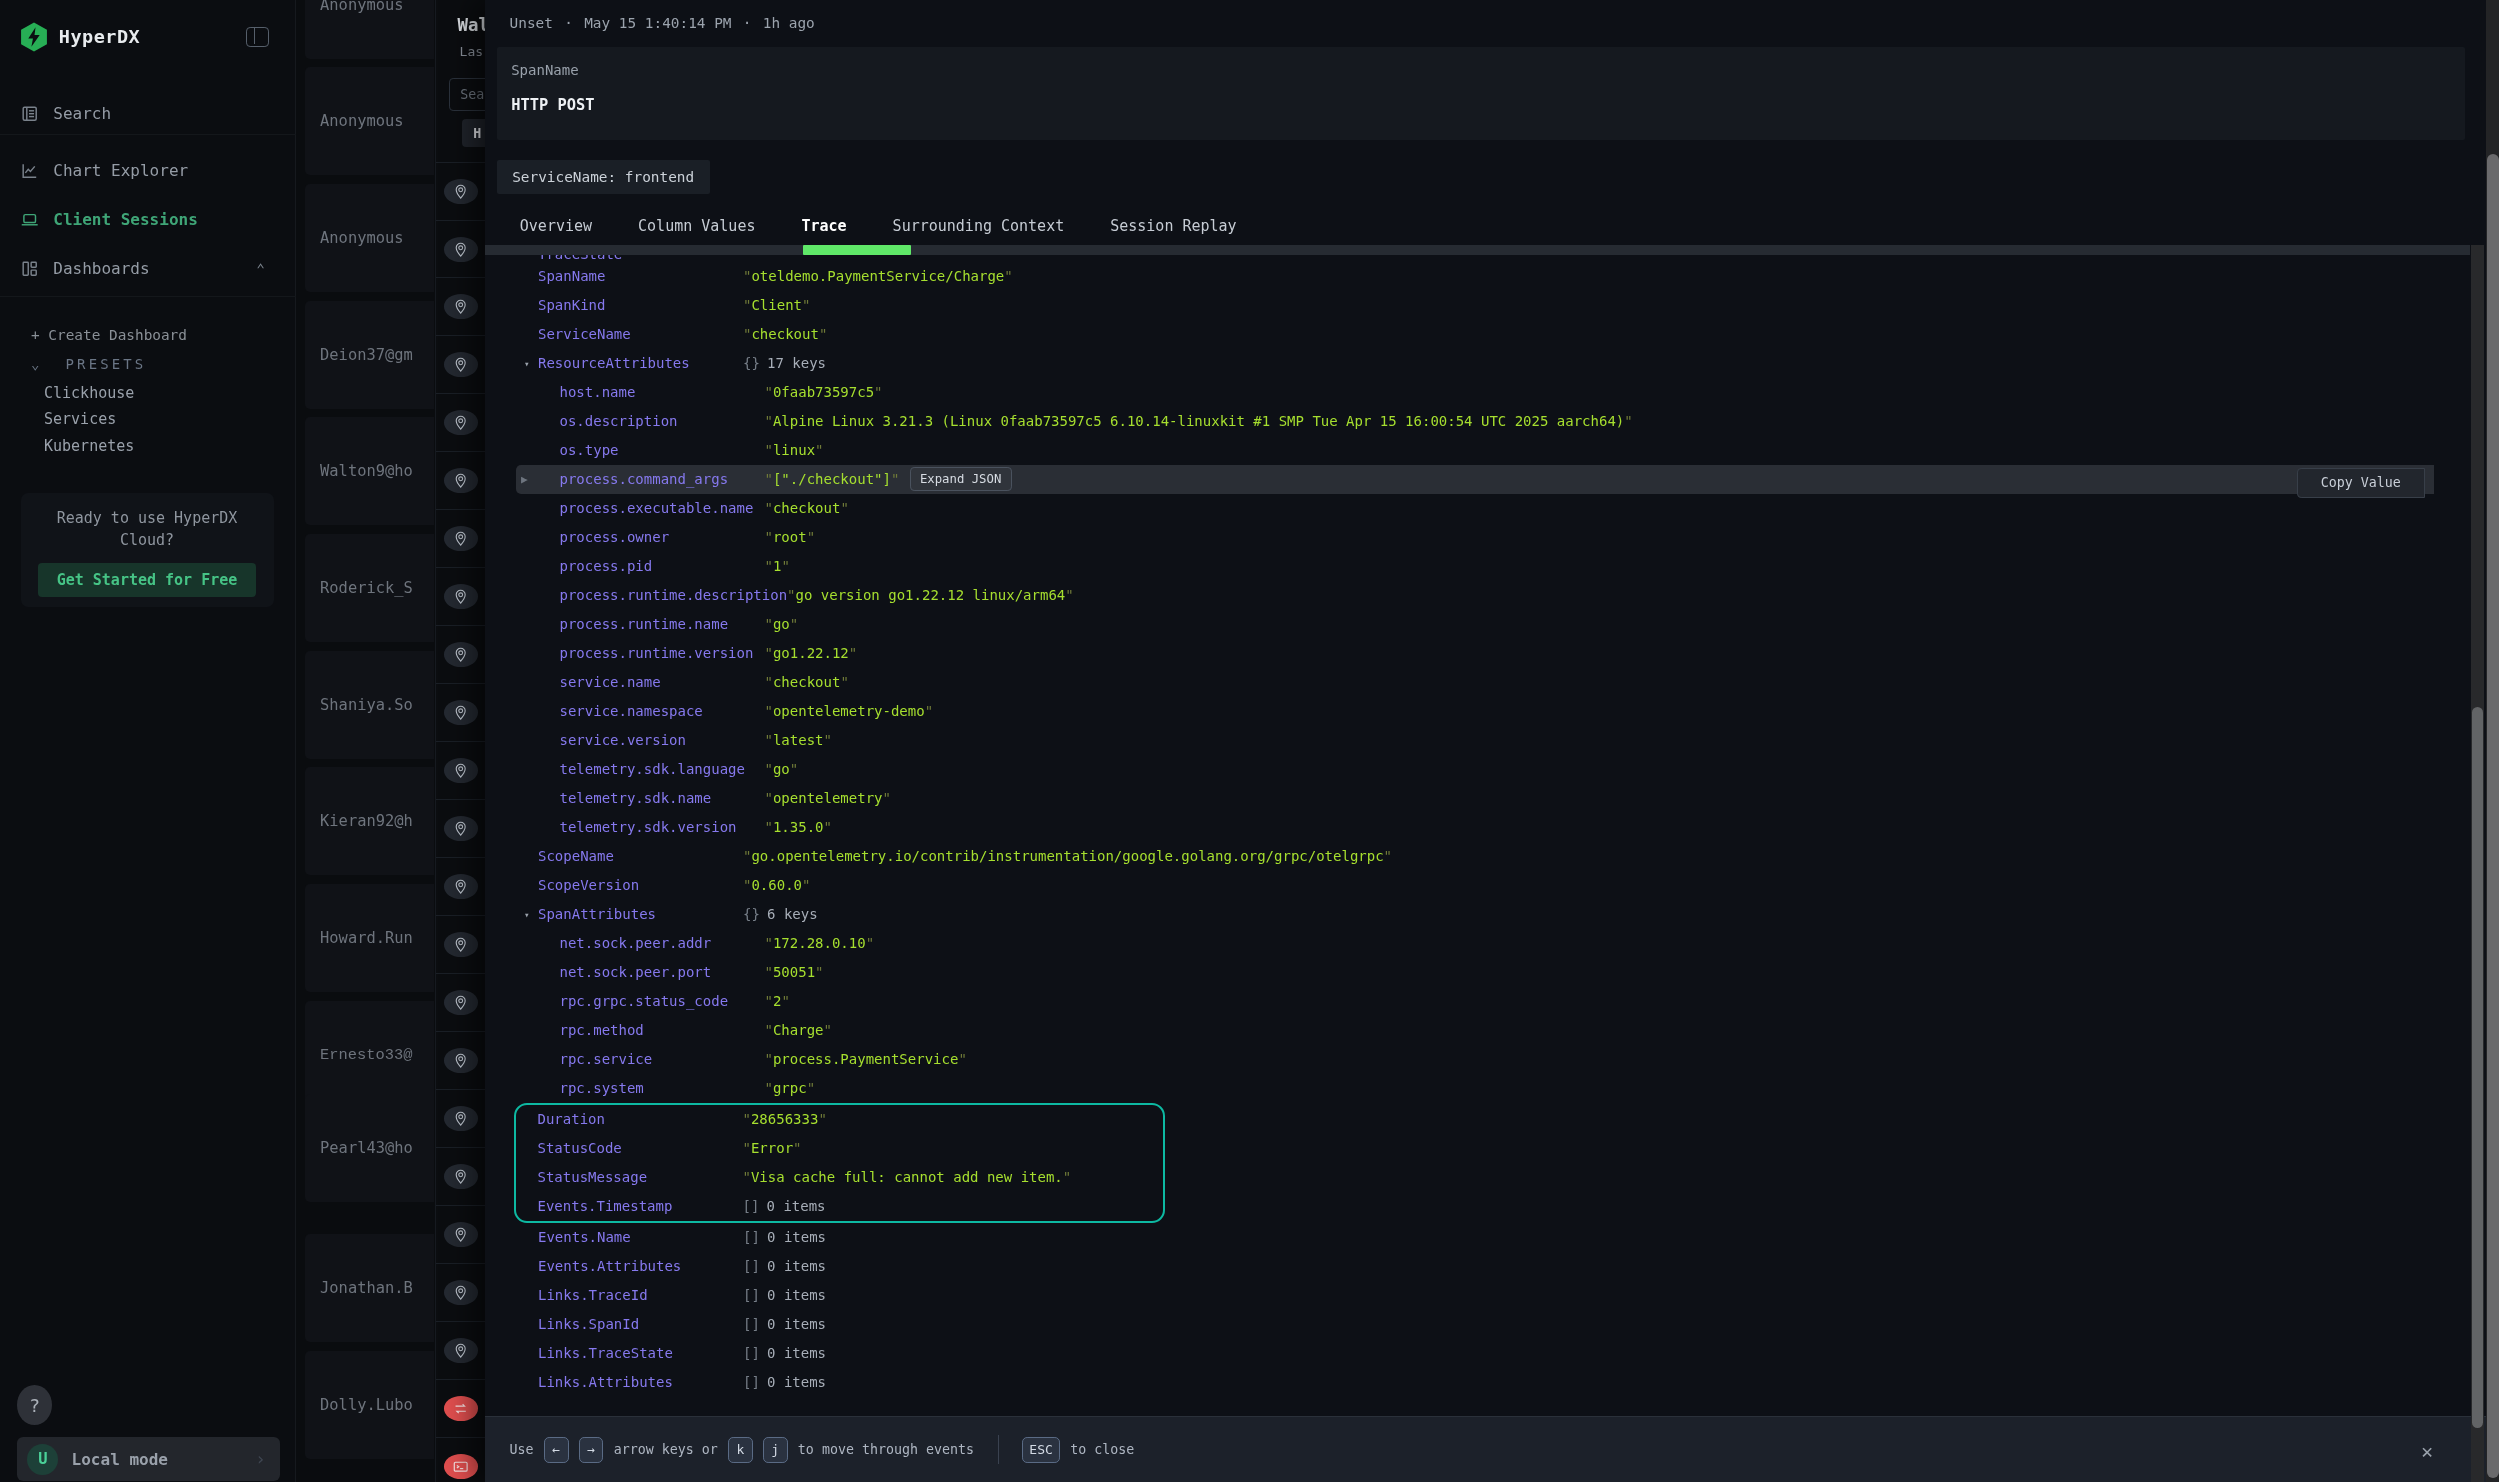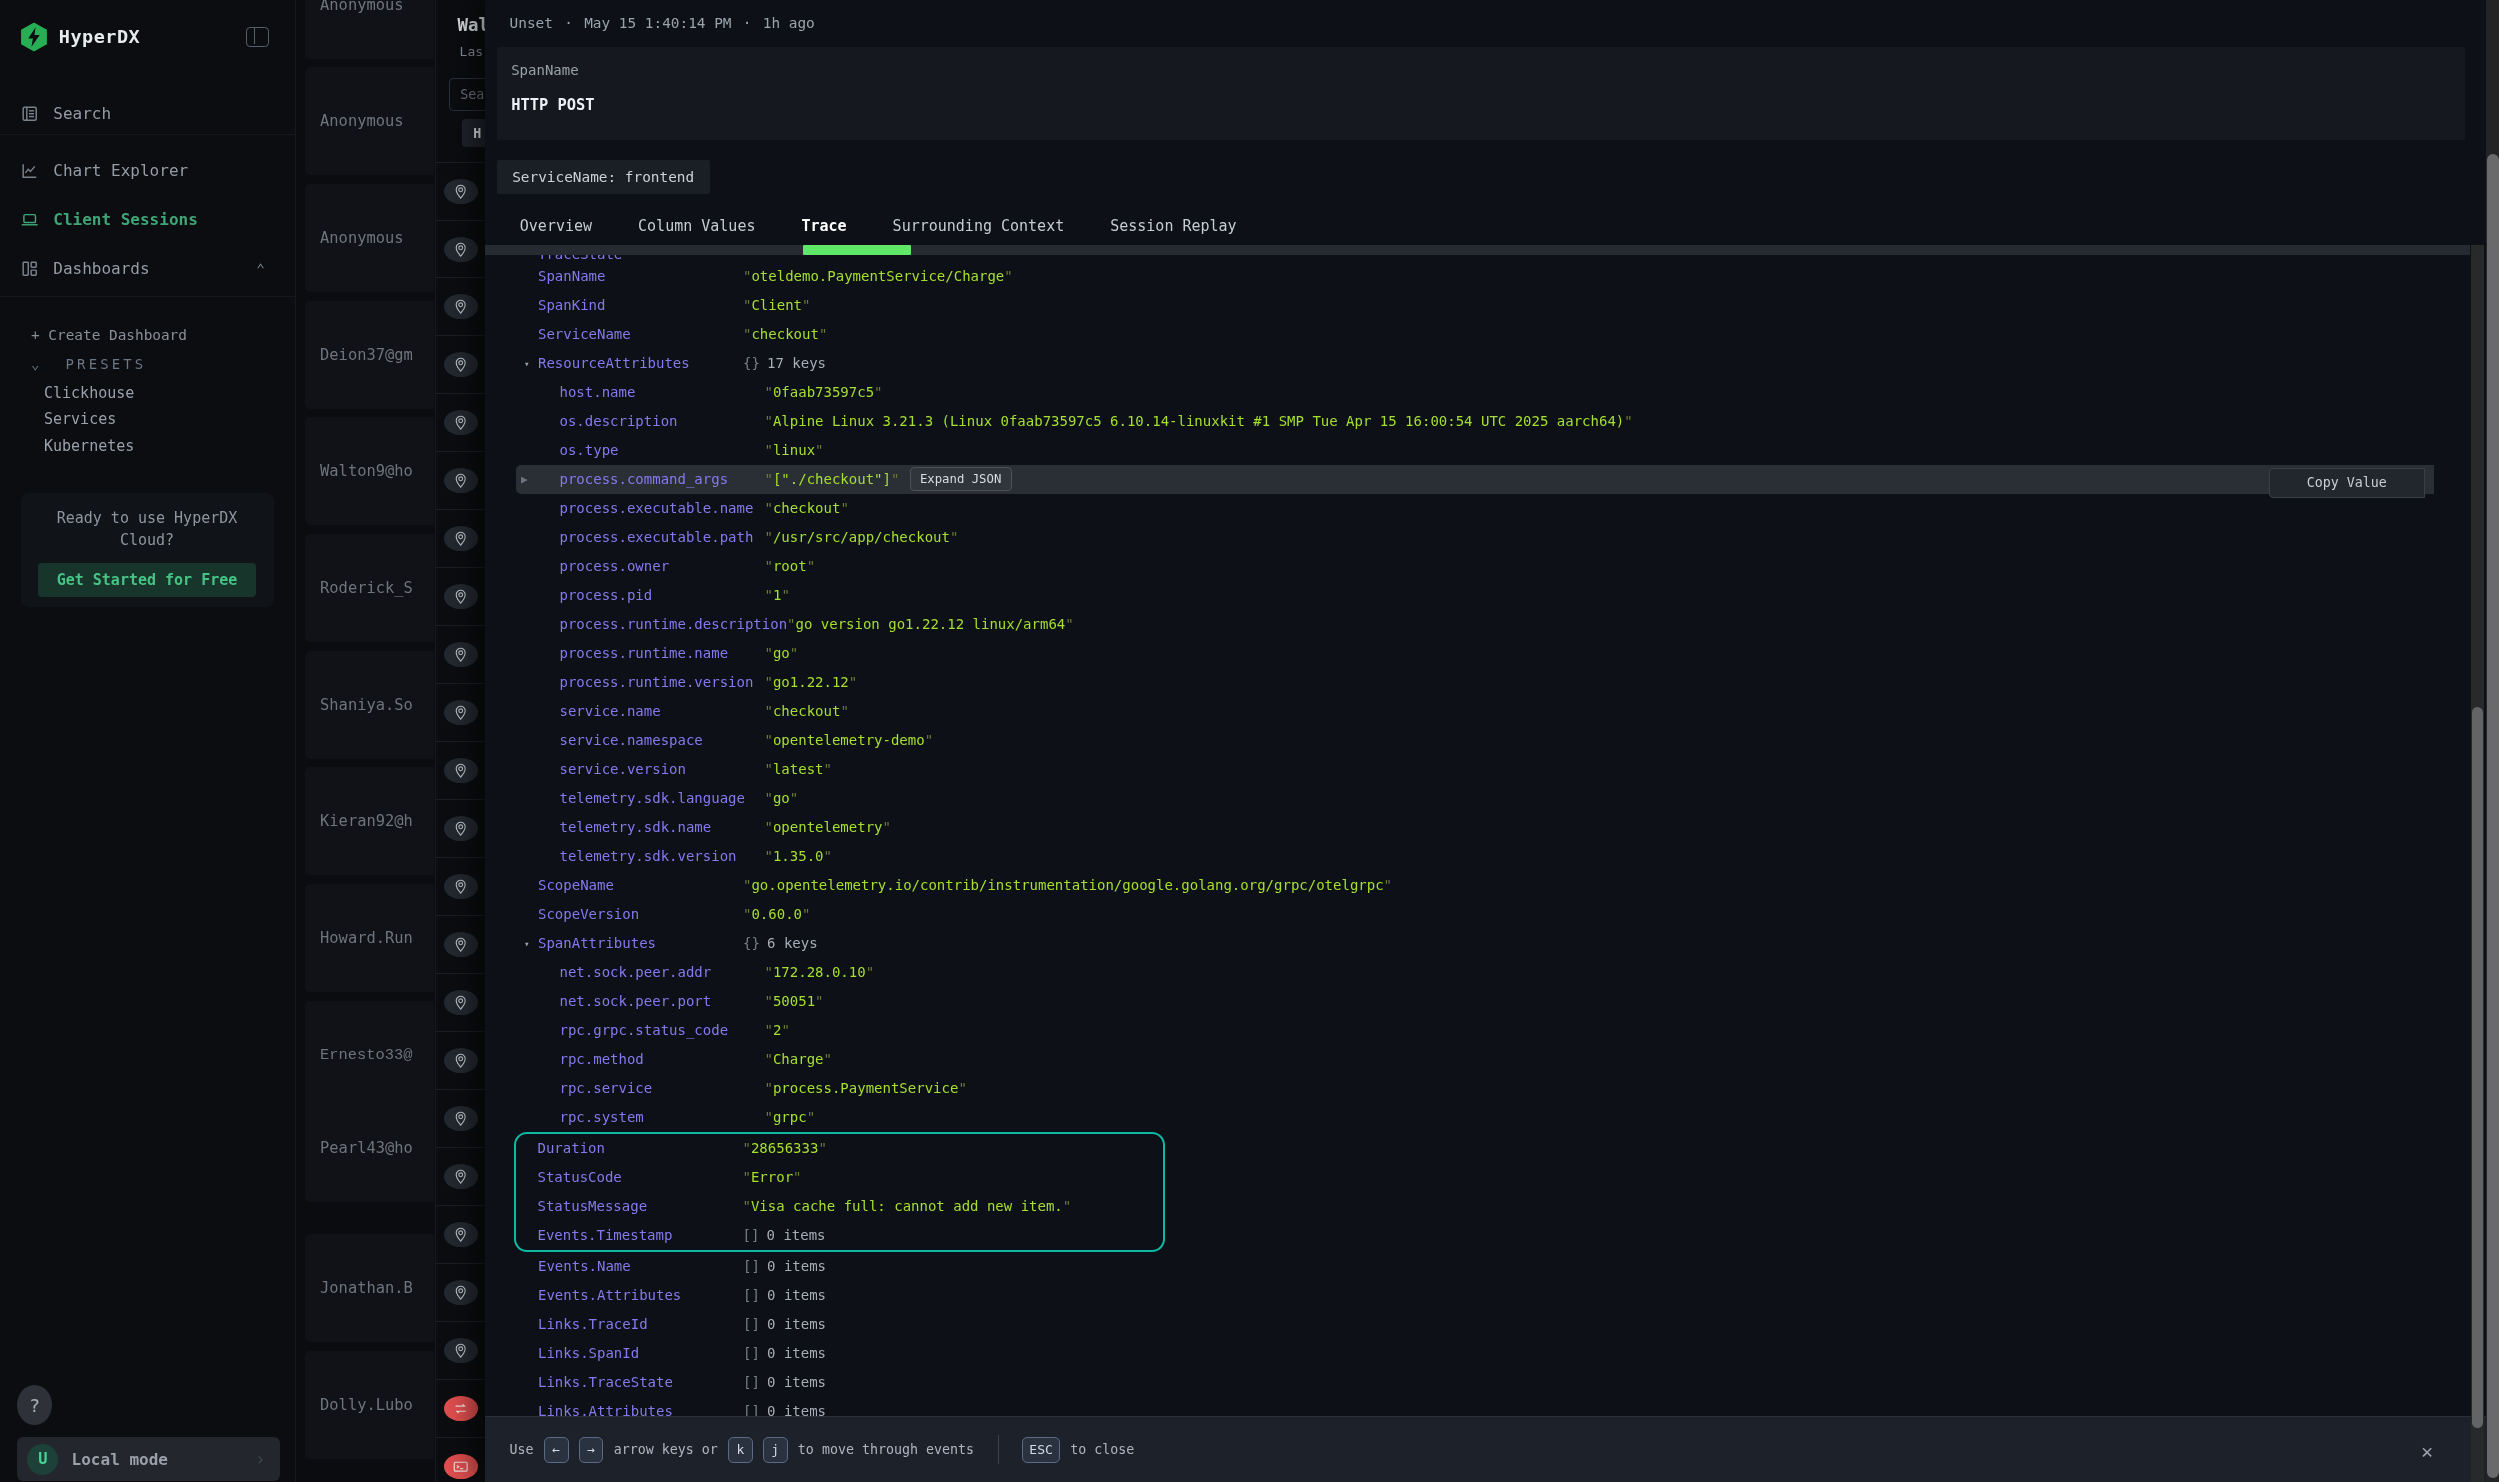--- a/index.html
+++ b/index.html
@@ -91,21 +91,21 @@
   .tri { position:absolute; left:39px; color:#9aa2ab; font-size:9.2px; }
   .row.ind1 .k { margin-left:21.5px; }
   .k { color:#8679ee; min-width:205px; }
   .q { color:#6f7a38; }
   .v { color:#a6df2f; }
   .b { color:#767e88; margin-right:7.2px; }
   .m { color:#a7aeb8; }
   .expand-btn { margin-left:10.3px; border:1px solid #4a525e; background:#30343b; color:#d7dce3;
     font-size:12.3px; border-radius:4.1px; padding:4.1px 9.2px; font-family:inherit; }
   .copy-btn { position:absolute; right:9.2px; top:3.1px; height:30px; background:#22262d; border:0.5px solid #383f49;
-    color:#c9cfd8; font-size:13.3px; border-radius:4.1px 0 0 4.1px; padding:0 37px; font-family:inherit; }
+    color:#c9cfd8; font-size:13.3px; border-radius:4.1px 0 0 4.1px; padding:0 23px; font-family:inherit; }
   .teal-box { margin-left:29px; width:651px; border:2.1px solid #0db9a2; border-radius:13px; }
   .teal-box .row { padding-left:21.5px; }
 
   
   .modal-footer { position:absolute; left:0; bottom:0; width:2015px; height:66px; background:#1c212a;
     border-top:0.5px solid #2a3039; display:flex; align-items:center; padding-left:24.6px; gap:10.3px;
     font-size:13.3px; color:#aeb6c2; }
   .keycap { display:inline-flex; align-items:center; justify-content:center; min-width:24.6px; height:26px;
     padding:0 6.2px; background:#2a3240; border:1px solid #5a6b85; border-radius:5.1px; color:#d3dae4; font-size:13px; }
   .foot-sep { width:1px; height:29px; background:#3a4250; margin:0 13.3px; }
@@ -486,24 +486,20 @@
           <div class="row ind1 hl">
             <span class="caret">▶</span>
             <span class="k">process.command_args</span>
             <span><span class="q">"</span><span class="v">["./checkout"]</span><span class="q">"</span></span>
             <button class="expand-btn">Expand JSON</button>
             <button class="copy-btn">Copy Value</button>
           </div>
           <div class="row ind1">
             <span class="k">process.executable.name</span>
             <span><span class="q">"</span><span class="v">checkout</span><span class="q">"</span></span>
-          </div>
-          <div class="row ind1">
-            <span class="k">process.executable.path</span>
-            <span><span class="q">"</span><span class="v">/usr/src/app/checkout</span><span class="q">"</span></span>
           </div>
           <div class="row ind1">
             <span class="k">process.owner</span>
             <span><span class="q">"</span><span class="v">root</span><span class="q">"</span></span>
           </div>
           <div class="row ind1">
             <span class="k">process.pid</span>
             <span><span class="q">"</span><span class="v">1</span><span class="q">"</span></span>
           </div>
           <div class="row ind1">

